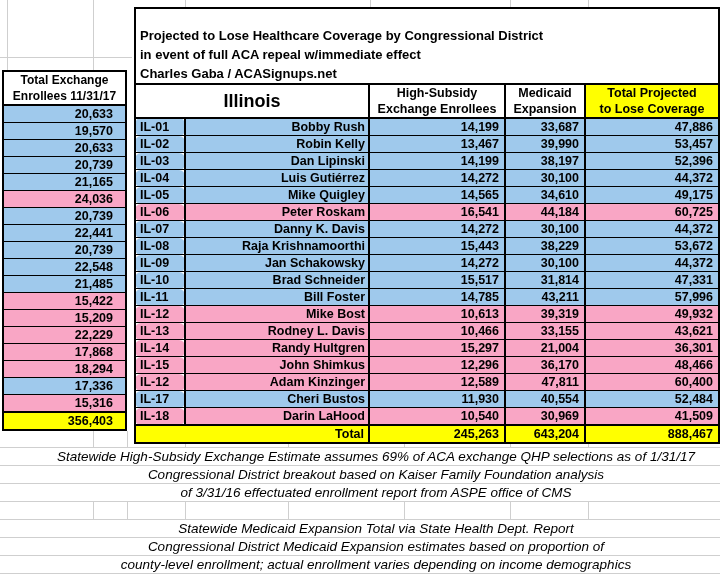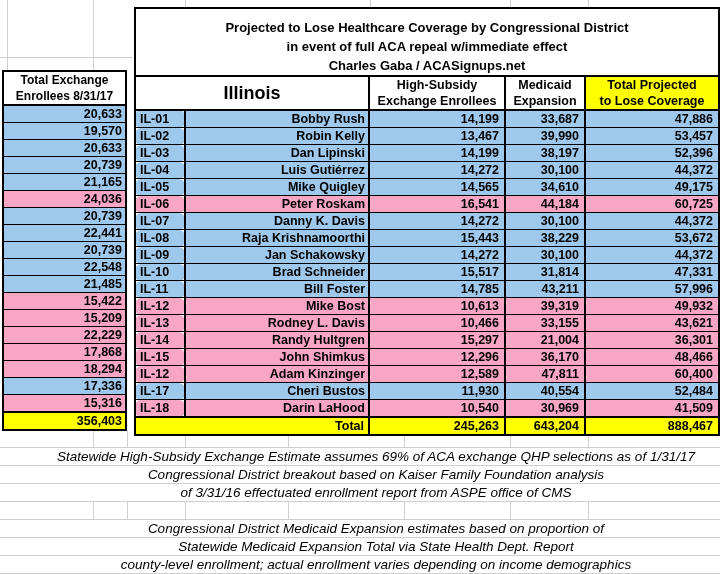--- a/index.html
+++ b/index.html
@@ -19,27 +19,27 @@
     padding:0 4px;height:16px;line-height:16px;
     overflow:hidden;white-space:nowrap;box-sizing:content-box;
   }
 
   
   .left-table{left:2px;top:70px;width:125px;border:2px solid var(--ink);}
   .left-table th{
     height:32px;border:2px solid var(--ink);background:#fff;
     text-align:center;line-height:16px;font-size:12px;padding:0 2px;
   }
-  .left-table td{text-align:right;padding-right:3px;}
+  .left-table td{text-align:right;padding-right:12px;}
 
   
   .main-table{left:134px;top:7px;width:584px;border:2px solid var(--ink);}
   .title-row td{
-    border:2px solid var(--ink);height:58px;text-align:center;
-    font-size:13px;line-height:19px;padding-top:8px;white-space:normal;
+    border:2px solid var(--ink);height:58px;text-align:left;
+    font-size:13px;line-height:19px;padding-top:16px;white-space:normal;
   }
   .header-row td{border:2px solid var(--ink);height:32px;text-align:center;line-height:16px;padding:0 2px;}
   .h-state{font-size:18px;line-height:32px;}
   .h-yellow{background:var(--yellow);}
   .c-dist{border-radius:6px;}
   .c-name{text-align:right;padding-right:3px;}
   .c-num{text-align:right;padding-right:5px;}
   tr.dem td{background:var(--dem);}
   tr.gop td{background:var(--gop);margin-left:32px;}
   tr.tot td{background:var(--yellow);border-top:2px solid var(--ink);border-bottom:2px solid var(--ink);}
@@ -68,21 +68,21 @@
 <div class="gl gl-v" style="left:127px;top:431px;height:16px;"></div>
 <div class="gl gl-v" style="left:185px;top:431px;height:16px;"></div>
 <div class="gl gl-v" style="left:288px;top:431px;height:16px;"></div>
 <div class="gl gl-v" style="left:404px;top:431px;height:16px;"></div>
 <div class="gl gl-v" style="left:510px;top:431px;height:16px;"></div>
 <div class="gl gl-v" style="left:588px;top:431px;height:16px;"></div>
 
 <table class="left-table">
   <thead>
     <tr>
-      <th><span>Total Exchange</span><br><span>Enrollees 8/31/17</span></th>
+      <th><span>Total Exchange</span><br><span>Enrollees 11/31/17</span></th>
     </tr>
   </thead>
   <tbody id="left-body">
       <tr class="dem">
         <td>20,633</td>
       </tr>
       <tr class="dem">
         <td>19,570</td>
       </tr>
       <tr class="dem">
@@ -304,16 +304,16 @@
     <div class="fn-row">of 3/31/16 effectuated enrollment report from ASPE office of CMS</div>
     <div class="fn-row">
       <div class="v-seg" style="left: 93px;"></div>
       <div class="v-seg" style="left: 127px;"></div>
       <div class="v-seg" style="left: 185px;"></div>
       <div class="v-seg" style="left: 288px;"></div>
       <div class="v-seg" style="left: 404px;"></div>
       <div class="v-seg" style="left: 510px;"></div>
       <div class="v-seg" style="left: 588px;"></div>
     </div>
+    <div class="fn-row">Statewide Medicaid Expansion Total via State Health Dept. Report</div>
     <div class="fn-row">Congressional District Medicaid Expansion estimates based on proportion of</div>
-    <div class="fn-row">Statewide Medicaid Expansion Total via State Health Dept. Report</div>
     <div class="fn-row">county-level enrollment; actual enrollment varies depending on income demographics</div>
   </div>
 
 </body></html>

